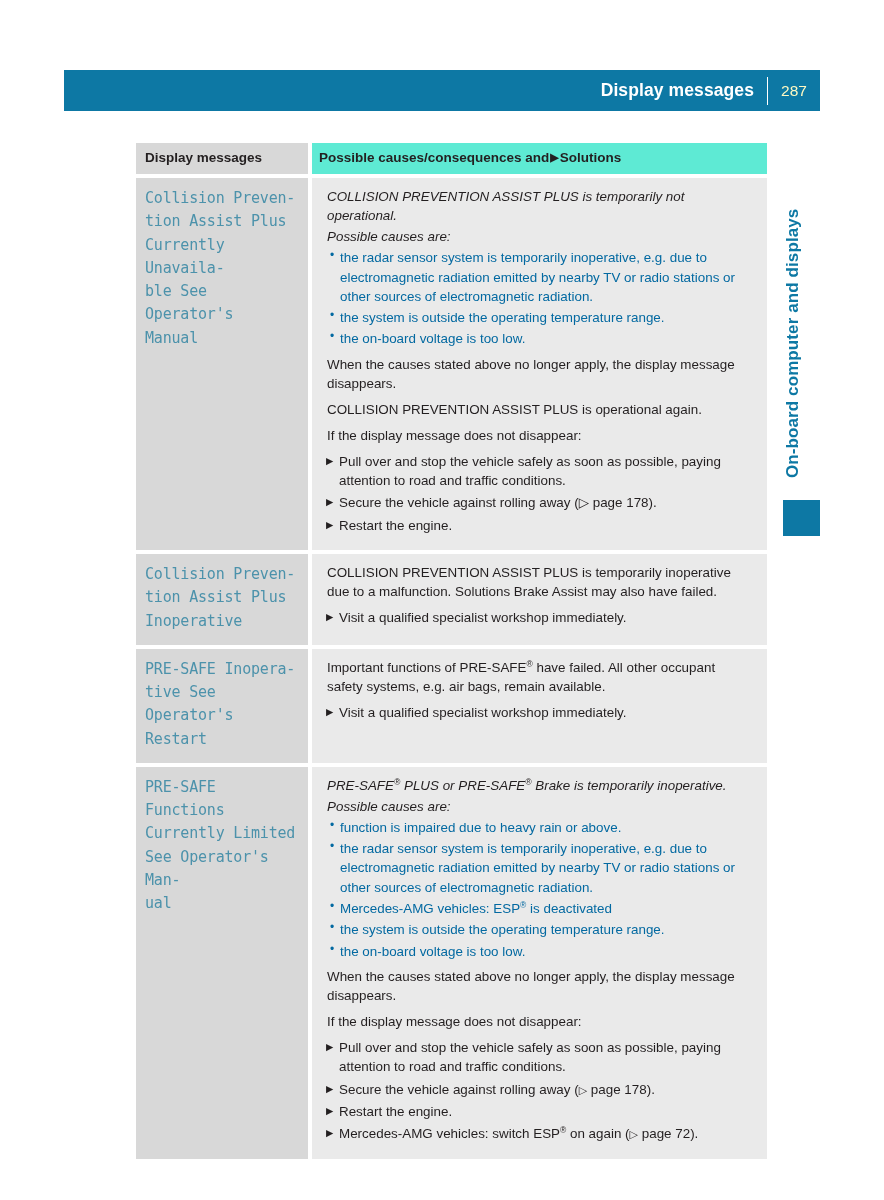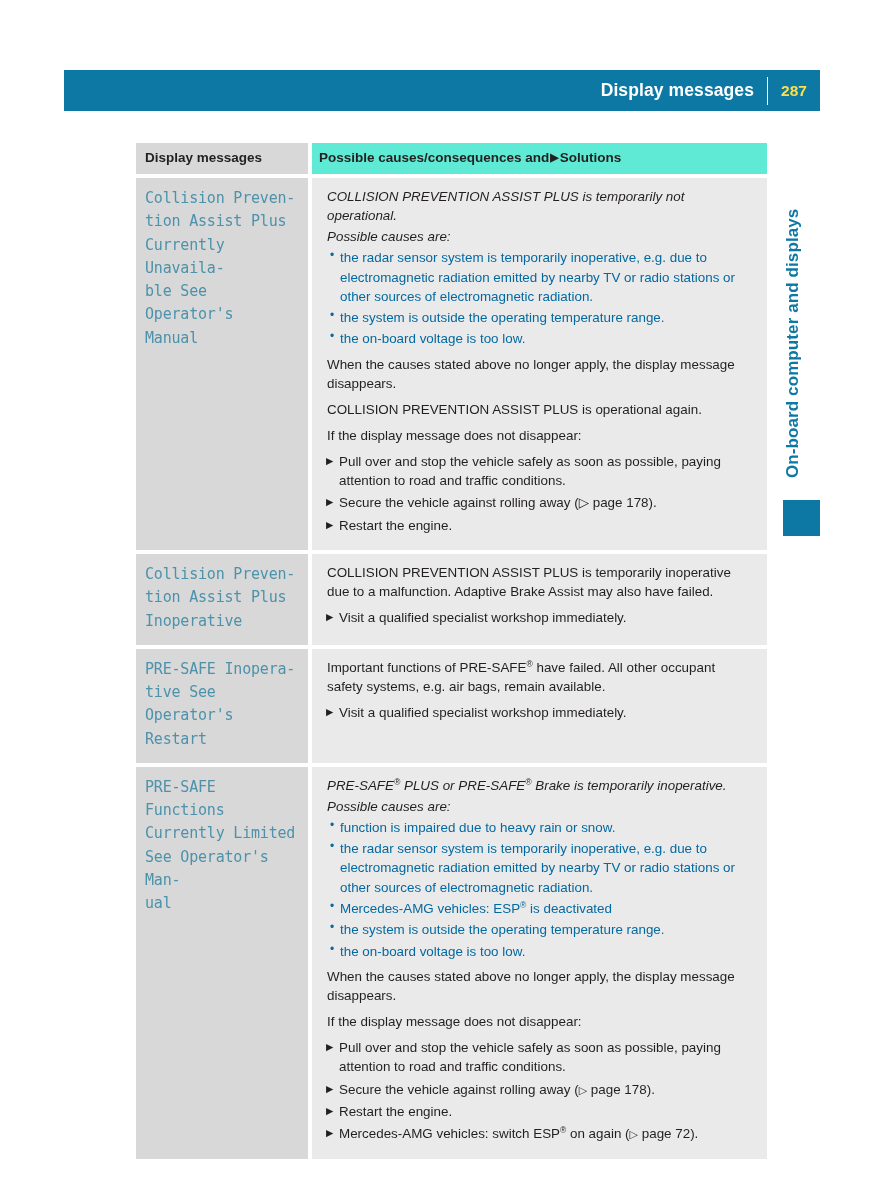--- a/index.html
+++ b/index.html
@@ -36,23 +36,23 @@
     padding-right: 13px;
     line-height: 1;
   }
   #header-divider {
     width: 1px;
     height: 28px;
     background: #ffffff;
     flex: 0 0 auto;
   }
   #header-pageno {
-    color: #fde047;
+    color: #fef9c3;
     font-size: 15.5px;
-    font-weight: bold;
+    font-weight: normal;
     width: 52px;
     text-align: center;
     line-height: 1;
   }
 
   
   #chapter-tab {
     position: absolute;
     left: 776px;
     top: 148px;
@@ -263,21 +263,21 @@
           </ul>
         </div>
       </div>
       <div class="trow">
         <div class="cell-left">
           <div class="msg-text">Collision Preven-
 tion Assist Plus
 Inoperative</div>
         </div>
         <div class="cell-right">
-          <p class="para">COLLISION PREVENTION ASSIST PLUS is temporarily inoperative due to a malfunction. Adaptive Brake Assist may also have failed.</p>
+          <p class="para">COLLISION PREVENTION ASSIST PLUS is temporarily inoperative due to a malfunction. Solutions Brake Assist may also have failed.</p>
           <ul class="steps">
             <li>Visit a qualified specialist workshop immediately.</li>
           </ul>
         </div>
       </div>
       <div class="trow">
         <div class="cell-left">
           <div class="msg-text">PRE-SAFE Inopera-
 tive See Operator's
 Restart</div>
@@ -293,21 +293,21 @@
         <div class="cell-left">
           <div class="msg-text">PRE-SAFE Functions
 Currently Limited
 See Operator's Man-
 ual</div>
         </div>
         <div class="cell-right">
           <p class="para tight">PRE-SAFE<sup class="reg">®</sup> PLUS or PRE-SAFE<sup class="reg">®</sup> Brake is temporarily inoperative.</p>
           <p class="para tight">Possible causes are:</p>
           <ul class="bullets">
-            <li>function is impaired due to heavy rain or snow.</li>
+            <li>function is impaired due to heavy rain or above.</li>
             <li>the radar sensor system is temporarily inoperative, e.g. due to electromagnetic radiation emitted by nearby TV or radio stations or other sources of electromagnetic radiation.</li>
             <li>Mercedes-AMG vehicles: ESP<sup class="reg">®</sup> is deactivated</li>
             <li>the system is outside the operating temperature range.</li>
             <li>the on-board voltage is too low.</li>
           </ul>
           <p class="para">When the causes stated above no longer apply, the display message disappears.</p>
           <p class="para">If the display message does not disappear:</p>
           <ul class="steps">
             <li>Pull over and stop the vehicle safely as soon as possible, paying attention to road and traffic conditions.</li>
             <li>Secure the vehicle against rolling away (<span class="pgref-tri">▷</span> page 178).</li>

